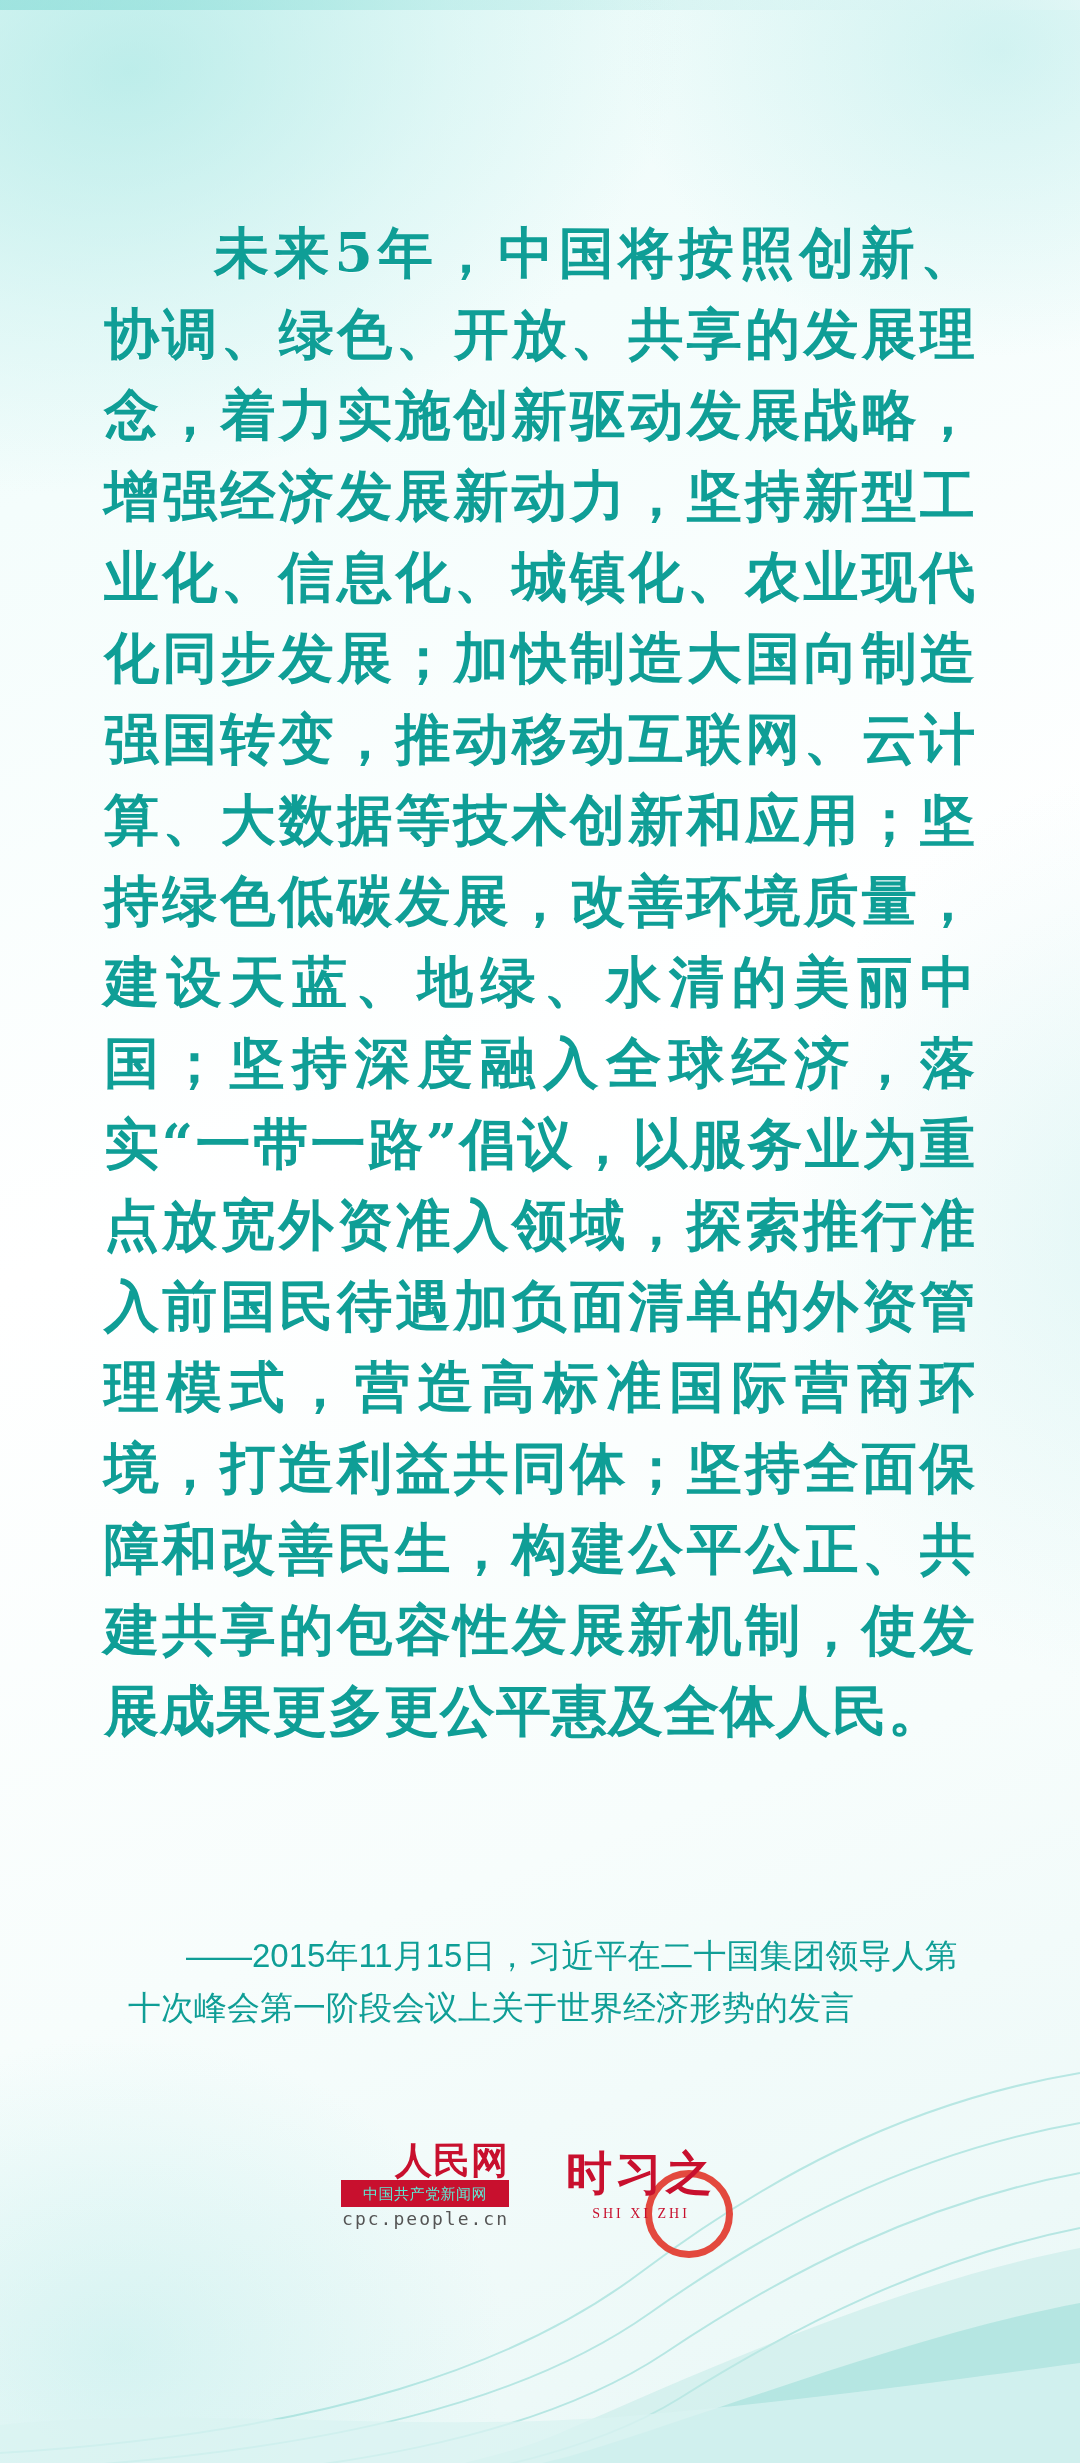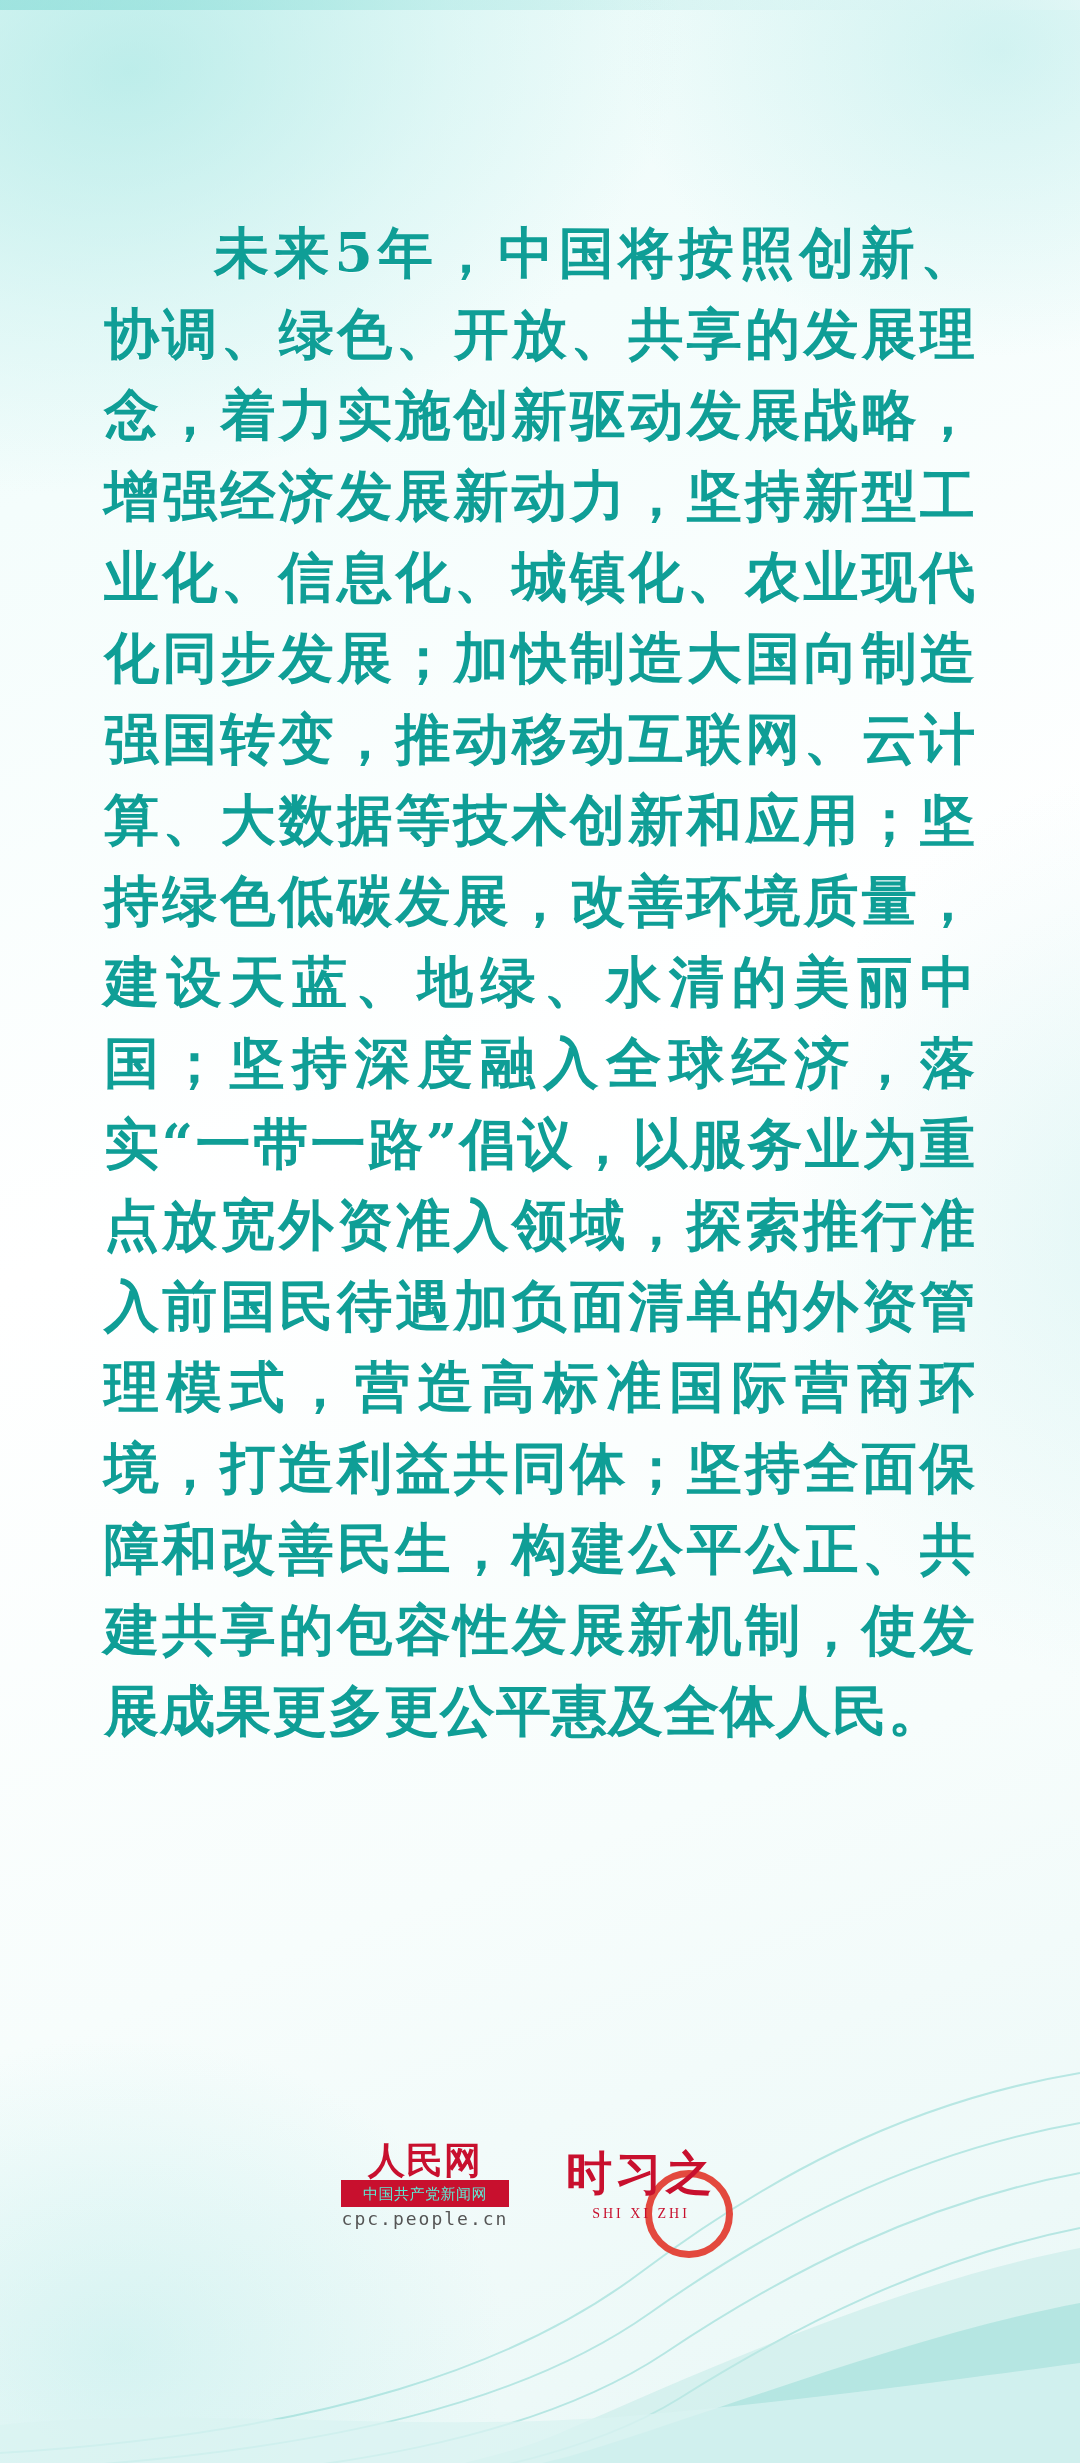--- a/index.html
+++ b/index.html
@@ -105,21 +105,21 @@
     justify-content: center;
     align-items: center;
     gap: 34px;
   }
 
   
   .pd-logo {
     width: 168px;
     display: flex;
     flex-direction: column;
-    align-items: center;
+    align-items: flex-end;
   }
   .pd-logo-main {
     font-family: "DejaVu Serif", "Liberation Serif", serif;
     font-weight: bold;
     font-size: 37px;
     line-height: 40px;
     color: #c8102e;
     letter-spacing: 1px;
   }
   .pd-logo-band {
@@ -200,20 +200,21 @@
     </g>
     <path d="M1080,215 C900,250 720,330 560,400 C430,455 200,470 0,470 L0,430 L1080,430 Z" fill="#bfeae6" opacity="0.5"></path>
     <path d="M1080,270 C920,300 740,370 580,420 C440,462 200,472 0,472 L0,430 L1080,430 Z" fill="#8fd9d3" opacity="0.45"></path>
     <path d="M0,392 C200,372 420,402 640,382 C820,366 960,346 1080,330 L1080,430 L0,430 Z" fill="#d9f3f1" opacity="0.75"></path>
   </svg>
 
   <div class="content">
 
     <div class="quote">未来5年，中国将按照创新、协调、绿色、开放、共享的发展理念，着力实施创新驱动发展战略，增强经济发展新动力，坚持新型工业化、信息化、城镇化、农业现代化同步发展；加快制造大国向制造强国转变，推动移动互联网、云计算、大数据等技术创新和应用；坚持绿色低碳发展，改善环境质量，建设天蓝、地绿、水清的美丽中国；坚持深度融入全球经济，落实“一带一路”倡议，以服务业为重点放宽外资准入领域，探索推行准入前国民待遇加负面清单的外资管理模式，营造高标准国际营商环境，打造利益共同体；坚持全面保障和改善民生，构建公平公正、共建共享的包容性发展新机制，使发展成果更多更公平惠及全体人民。</div>
 
+    <div class="attribution">——2015年11月15日，习近平在二十国集团领导人第十次峰会第一阶段会议上关于世界经济形势的发言</div>
 
     <div class="footer">
 
       <div class="pd-logo">
         <div class="pd-logo-main">人民网</div>
         <div class="pd-logo-band">中国共产党新闻网</div>
         <div class="pd-logo-url">cpc.people.cn</div>
       </div>
 
       <div class="sxz-logo">

